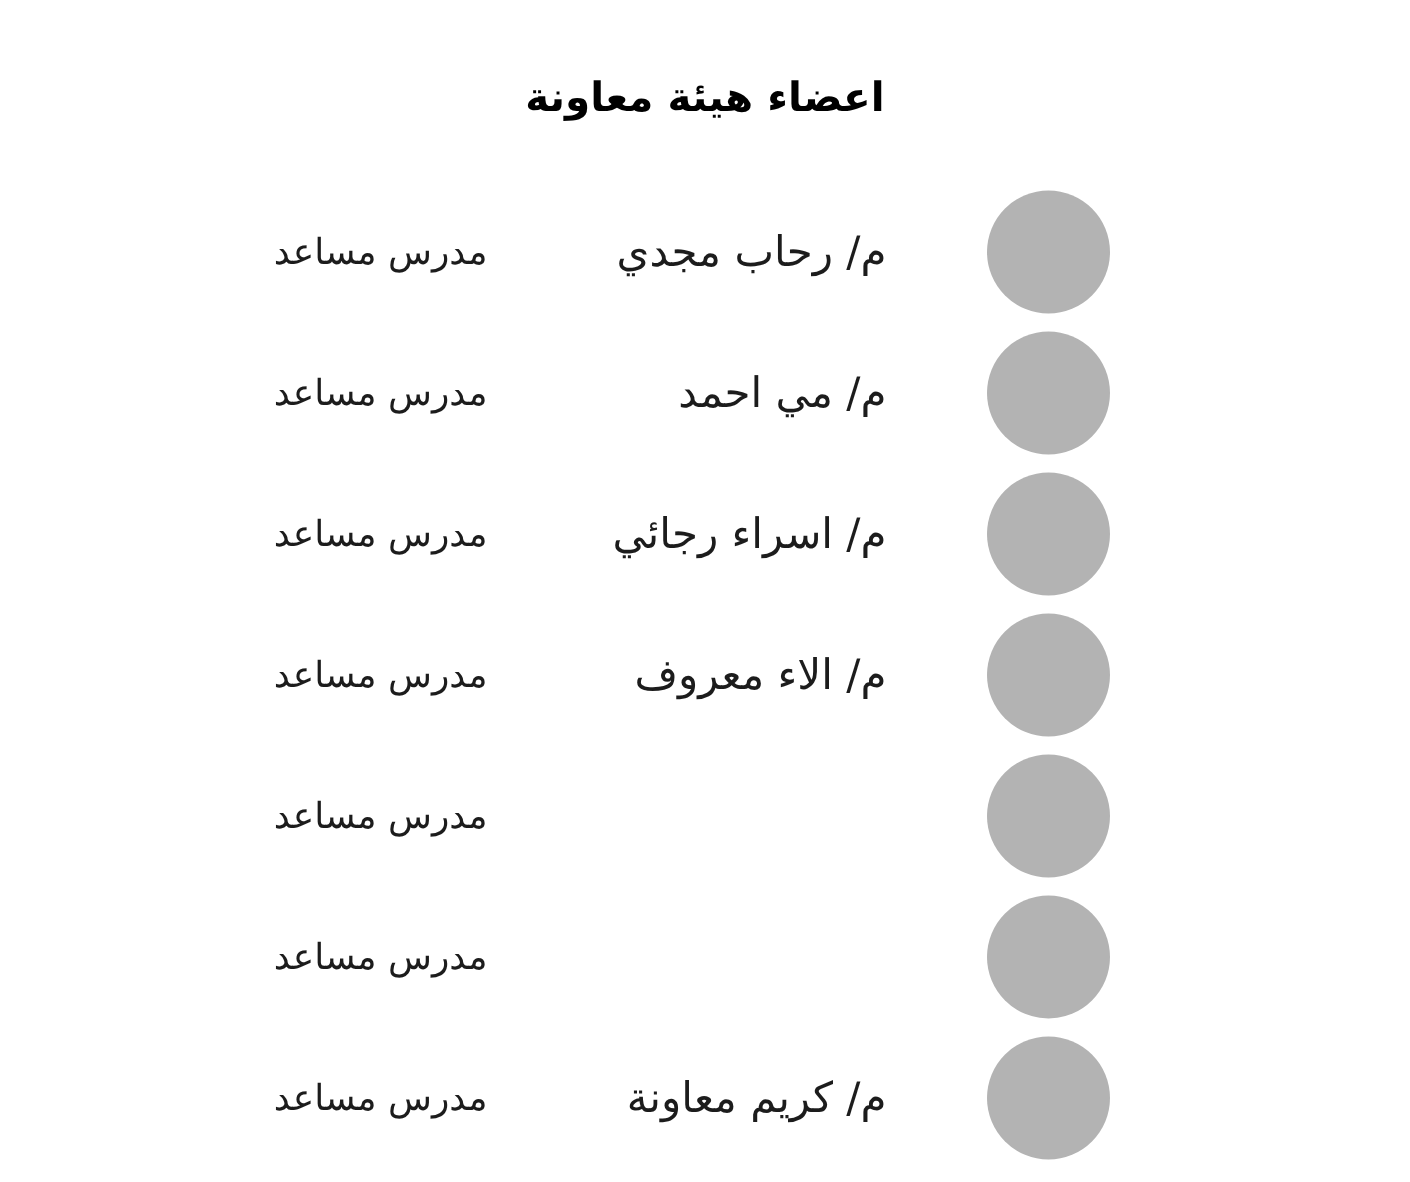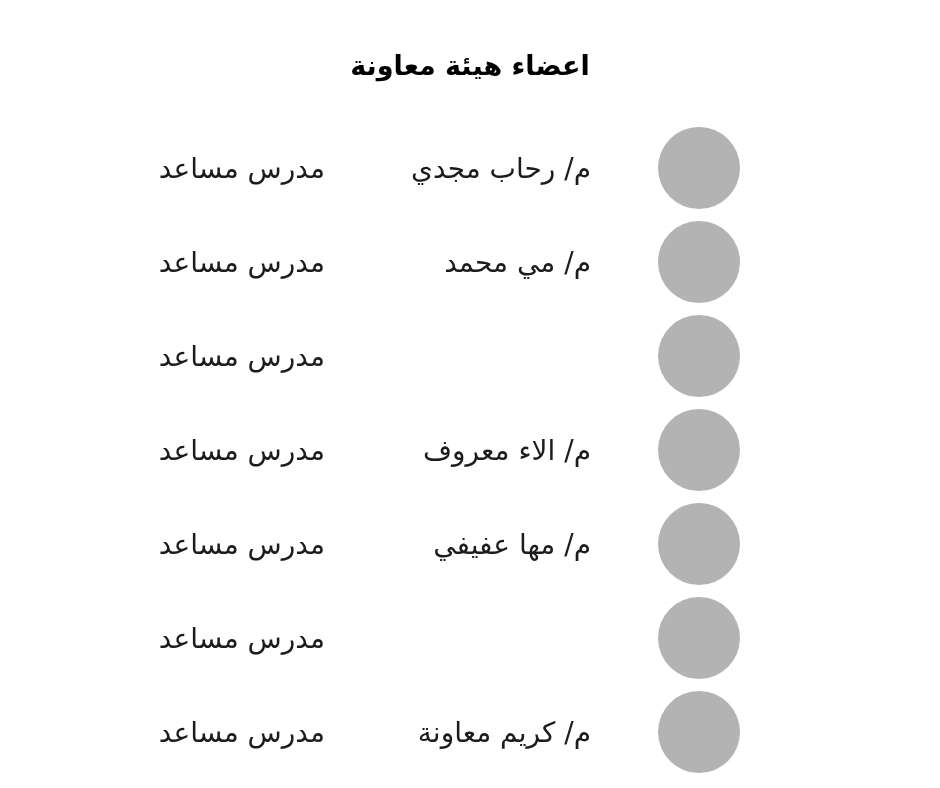--- a/index.html
+++ b/index.html
@@ -66,59 +66,59 @@
     font-size: 28px;
     color: var(--text-color);
     direction: rtl;
     white-space: nowrap;
   }
   .member-role {
     position: absolute;
     right: 615px;
     top: 50%;
     transform: translateY(-50%);
-    font-size: 28px;
+    font-size: 24px;
     color: var(--text-color);
     direction: rtl;
     white-space: nowrap;
   }
 </style>
 </head>
 <body>
 
 <div class="page">
   <h1 class="page-title">اعضاء هيئة معاونة</h1>
 
   <div class="members-list">
   <div class="member-row">
     <span class="avatar"></span>
     <span class="member-name">م/ رحاب مجدي</span>
     <span class="member-role">مدرس مساعد</span>
   </div>
 
   <div class="member-row">
     <span class="avatar"></span>
-    <span class="member-name">م/ مي محمد</span>
+    <span class="member-name">م/ مي احمد</span>
     <span class="member-role">مدرس مساعد</span>
   </div>
 
   <div class="member-row">
     <span class="avatar"></span>
+    <span class="member-name">م/ اسراء رجائي</span>
     <span class="member-role">مدرس مساعد</span>
   </div>
 
   <div class="member-row">
     <span class="avatar"></span>
     <span class="member-name">م/ الاء معروف</span>
     <span class="member-role">مدرس مساعد</span>
   </div>
 
   <div class="member-row">
     <span class="avatar"></span>
-    <span class="member-name">م/ مها عفيفي</span>
     <span class="member-role">مدرس مساعد</span>
   </div>
 
   <div class="member-row">
     <span class="avatar"></span>
     <span class="member-role">مدرس مساعد</span>
   </div>
 
   <div class="member-row">
     <span class="avatar"></span>

